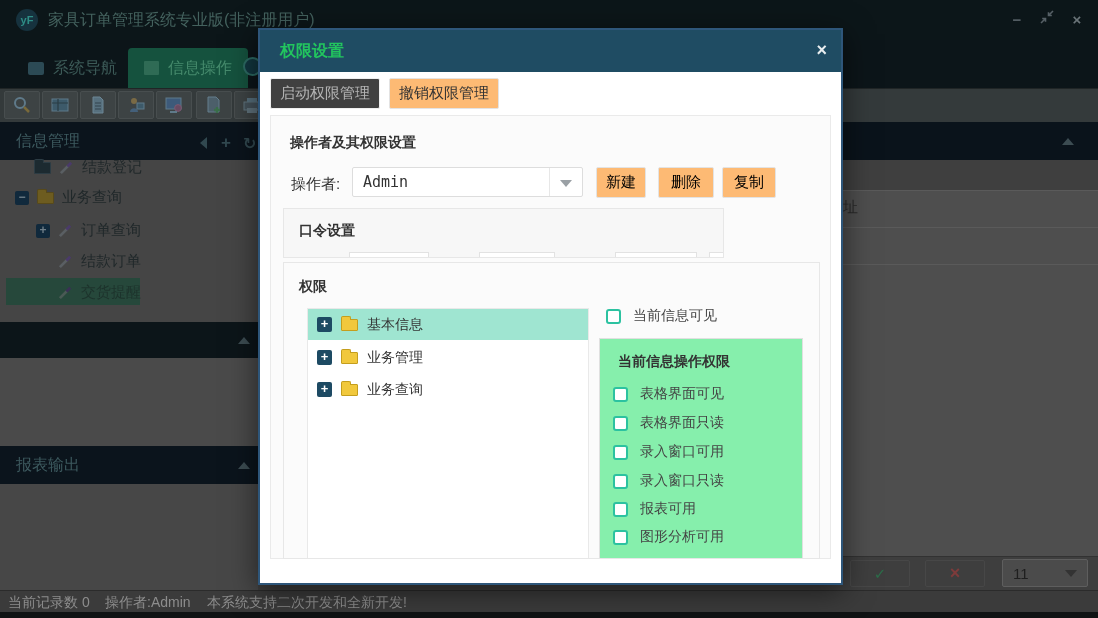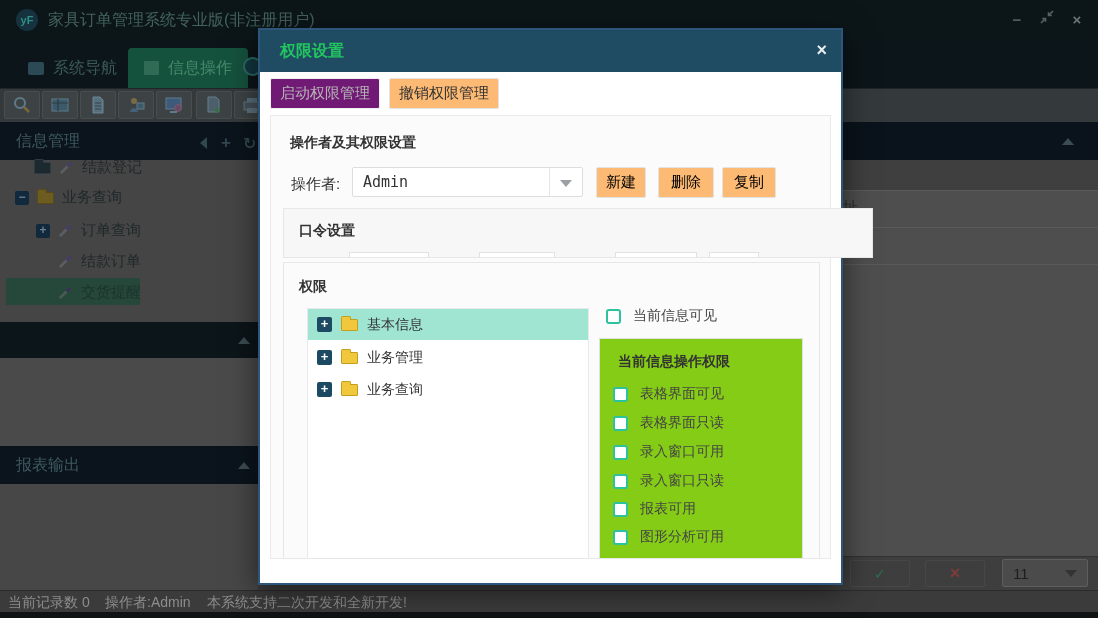--- a/index.html
+++ b/index.html
@@ -78,21 +78,21 @@
   .combo .div { position:absolute; right:32px; top:0; width:1px; height:100%; background:#e7e7e7; }
   .grarrow { width:0; height:0; border-left:6px solid transparent; border-right:6px solid transparent; border-top:7px solid #9aa0a5; }
   .subpanel { position:absolute; background:#f7f7f7; border:1px solid #e7e7e7; overflow:hidden; }
   .stub { position:absolute; height:14px; background:#fff; border:1px solid #e2e2e2; }
   .treebox { position:absolute; background:#fff; border:1px solid #e9e9e9; }
   .mrow { position:absolute; left:0; width:100%; height:31px; display:flex; align-items:center; gap:9px; padding-left:9px; font-size:14px; color:#333; }
   .mrow.sel { background:#9fe5d1; }
   .mxbox { width:15px; height:15px; background:#1d4a63; border-radius:2px; color:#fff; font-size:13px; line-height:14px; text-align:center; font-weight:bold; }
   .cbx { width:15px; height:15px; border:2px solid #2cc2a0; border-radius:3px; background:#fff; flex:none; }
   .cbrow { position:absolute; display:flex; align-items:center; gap:12px; font-size:14px; color:#444; }
-  .permbox { position:absolute; background:#84cc16; border:1px solid #e0e0e0; }
+  .permbox { position:absolute; background:#86efac; border:1px solid #e0e0e0; }
 </style>
 </head>
 <body>
 
 <div class="app">
 
   <div class="abs titlebar"></div>
   <div class="abs logo">yF</div>
   <div class="abs wtitle">家具订单管理系统专业版(非注册用户)</div>
   <div class="abs winbtn" style="left:1006px;">−</div>
@@ -240,38 +240,38 @@
     <span class="abs" style="left:207px; top:3px;">本系统支持二次开发和全新开发!</span>
   </div>
   <div class="abs bottomedge"></div>
 
   <div class="abs modal">
     <div class="mhead">
       <span class="mtitle">权限设置</span>
       <span class="mclose">×</span>
     </div>
 
-    <div class="mbtn" style="left:10px; width:110px; color:#b5b5b5; background:#701a75; border-color:#efefef;">启动权限管理</div>
+    <div class="mbtn" style="left:10px; width:110px; color:#b5b5b5; background:#404040; border-color:#efefef;">启动权限管理</div>
     <div class="mbtn" style="left:129px; width:110px; color:#333;">撤销权限管理</div>
 
     <div class="outerpanel">
 
       <div class="abs sectitle" style="left:19px; top:18px;">操作者及其权限设置</div>
 
       <div class="abs" style="left:20px; top:59px; font-size:15px; color:#333;">操作者:</div>
       <div class="combo" style="left:81px; top:51px; width:231px; height:30px;padding-left:30px;">
         <span class="val">Admin</span>
         <span class="div"></span>
         <span class="grarrow abs" style="right:10px; top:12px;"></span>
       </div>
       <div class="mbtn" style="left:325px; top:51px; width:50px;">新建</div>
       <div class="mbtn" style="left:387px; top:51px; width:56px;">删除</div>
       <div class="mbtn" style="left:451px; top:51px; width:54px;">复制</div>
 
-      <div class="subpanel" style="left:12px; top:92px; width:590px; height:50px;">
+      <div class="subpanel" style="left:12px; top:92px; width:441px; height:50px;">
         <div class="abs sectitle" style="left:15px; top:13px;">口令设置</div>
         <div class="stub" style="left:65px; top:43px; width:80px;"></div>
         <div class="stub" style="left:195px; top:43px; width:76px;"></div>
         <div class="stub" style="left:331px; top:43px; width:82px;"></div>
         <div class="stub" style="left:425px; top:43px; width:50px;"></div>
       </div>
 
       <div class="subpanel" style="left:12px; top:146px; width:537px; height:297px; background:#fbfbfb;">
         <div class="abs sectitle" style="left:15px; top:15px;">权限</div>
 

